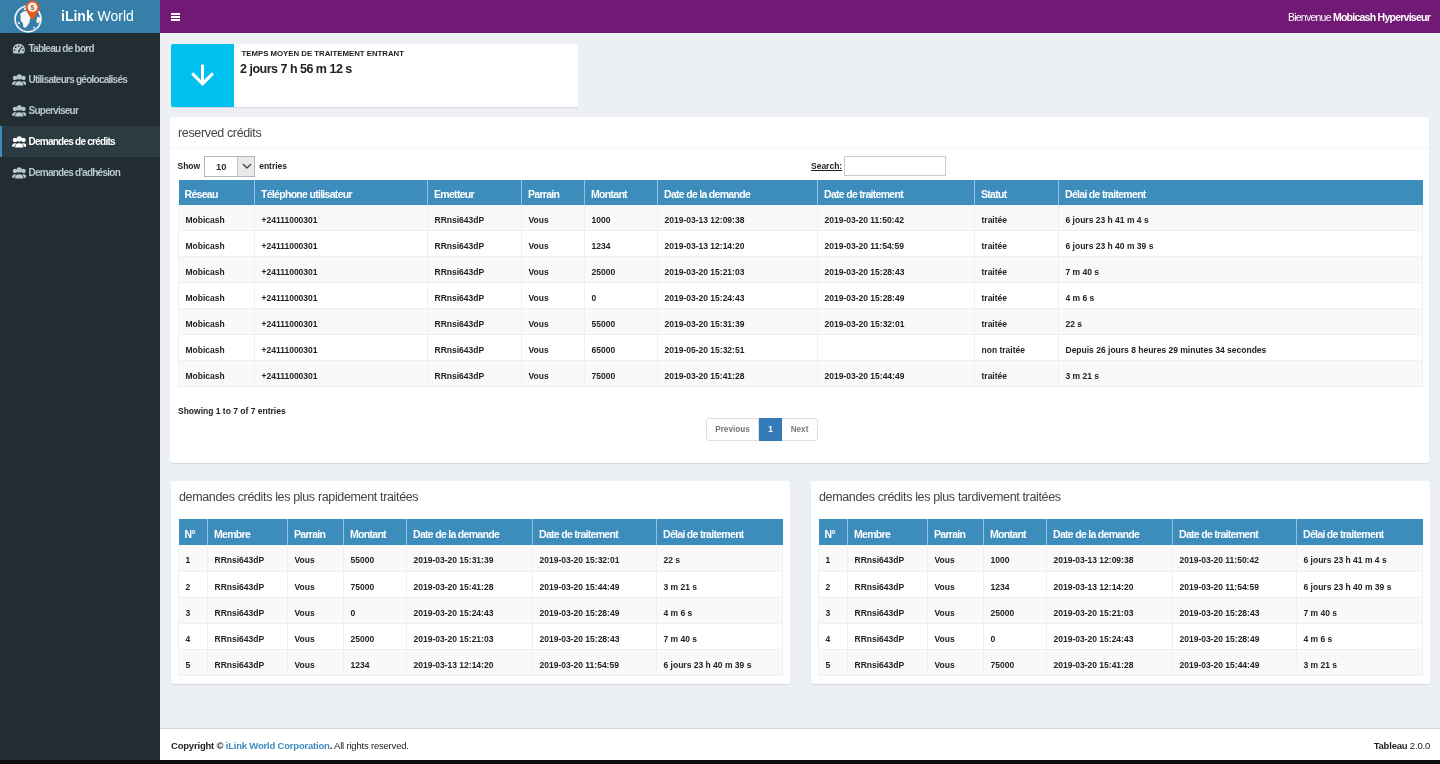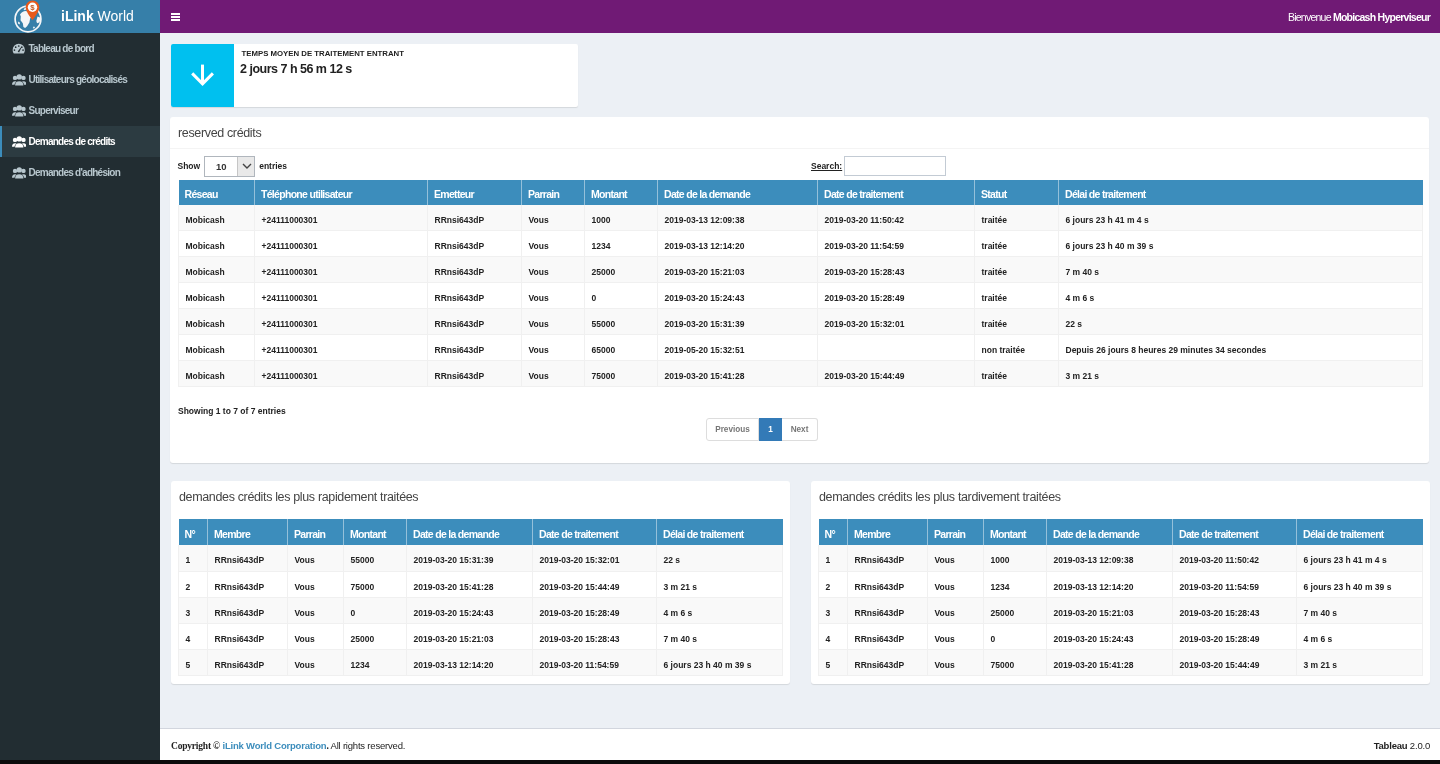--- a/index.html
+++ b/index.html
@@ -69,21 +69,21 @@
 .box2 { left:171px; top:481px; width:619px; height:203px; }
 .box3 { left:811px; top:481px; width:619px; height:203px; }
 .t2 { position:absolute; left:178px; top:519px; }
 .t3 { position:absolute; left:818px; top:519px; }
 .t2 th, .t3 th { height:26px; }
 .t2 td, .t3 td { height:26px; }
 
 
 .footer { position:absolute; left:160px; top:728px; width:1280px; height:32px; background:#fff; border-top:1px solid #d2d6de; font-size:9.5px; letter-spacing:-0.2px; color:#222; }
 .footer .left { position:absolute; left:11px; top:10.5px; }
-.footer .left b { font-weight:700;font-family:Liberation Serif, serif; }
+.footer .left b { font-weight:700; }
 .footer .left .lnk { color:#3c8dbc; font-weight:700;text-align:center; }
 .footer .right { position:absolute; right:10px; top:10.5px; }
 .blackbar { position:absolute; left:0; top:760px; width:1440px; height:4px; background:#0c0c0c; }
 </style>
 </head>
 <body>
 <div class="logo">
   <svg class="globe" width="32" height="33" viewBox="0 0 32 33">
     <circle cx="15" cy="18.9" r="12.9" fill="none" stroke="#f4f6f8" stroke-width="1.7"></circle>
     <path d="M7 14.5 q2.2-3.4 5.6-3.5 l3 0.7 2.2-1 3.1 1.7 -0.5 3.2 -3.2 2.6 -0.8 4.2 -2.3 3.8 -2 1.7 -1.7-0.8 -0.6-3.9 -2.3-2.9 0.3-3.7 z" fill="#f4f6f8"></path>

